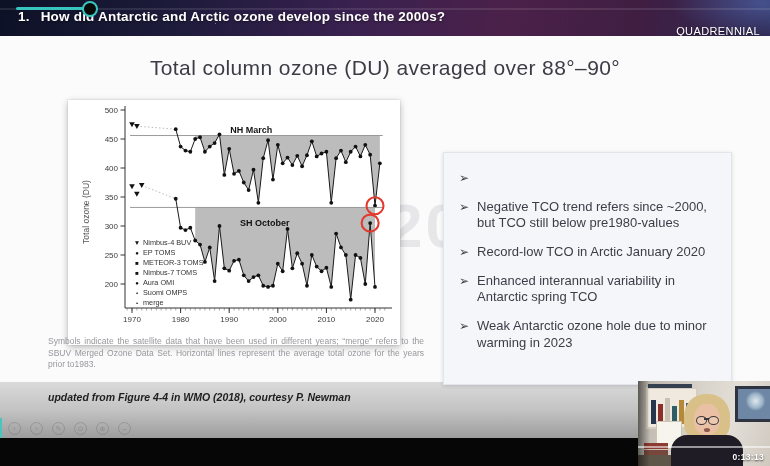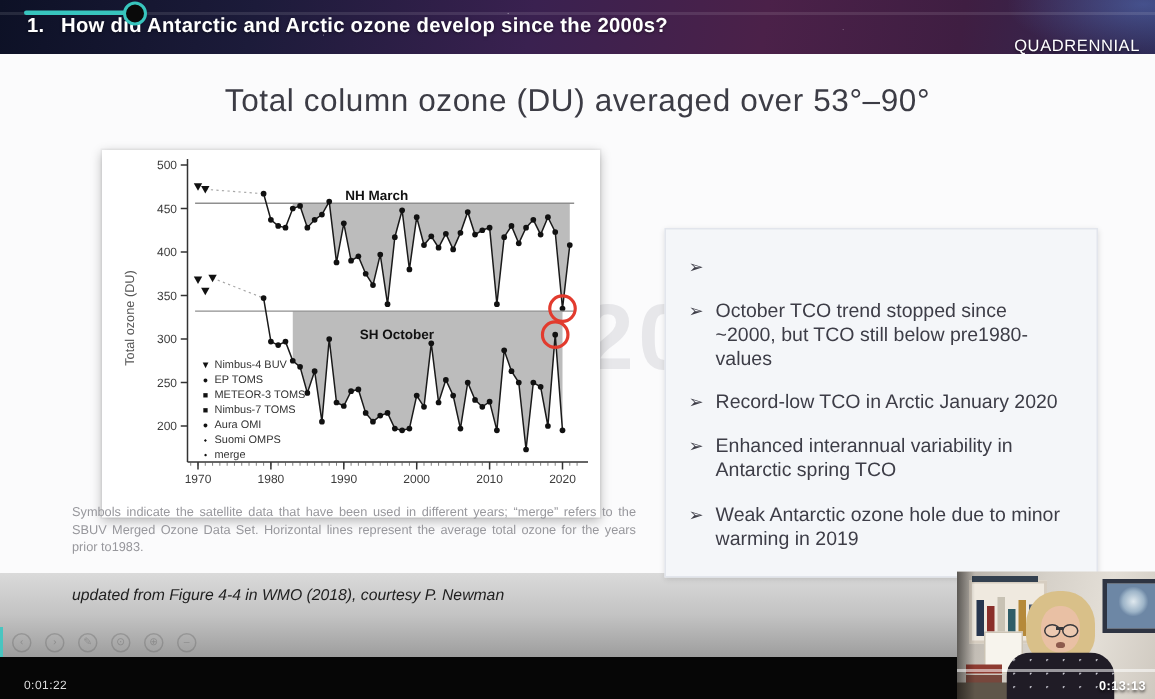--- a/index.html
+++ b/index.html
@@ -31,21 +31,21 @@
   .bullets-box{position:absolute;left:443px;top:116px;width:289px;height:233px;box-sizing:border-box;
                background:#f4f6f9;border:1px solid #e2e5ec;box-shadow:0 1px 4px rgba(0,0,0,.14);
                padding:17px 22px 0 15px;z-index:1;}
   .bullet{display:flex;gap:8px;margin-bottom:13px;font-size:13px;line-height:1.24;color:#3d3d47;}
   .bullet .gl{flex:0 0 auto;font-size:12px;margin-top:1px;color:#3d3d47;}
   .caption{position:absolute;left:48px;top:300px;width:376px;margin:0;font-size:8.5px;
            line-height:1.38;color:#97979c;text-align:justify;z-index:1;}
   
   .band{position:absolute;top:382px;left:0;width:770px;height:56px;
         background:linear-gradient(#dadada 0%,#c3c3c3 50%,#9d9d9d 100%);}
-  .credit{position:absolute;left:48px;top:9px;margin:0;font-size:10.5px;font-weight:normal;
+  .credit{position:absolute;left:48px;top:9px;margin:0;font-size:10.5px;font-weight:bold;
           font-style:italic;color:#1e1e1e;}
   .tools{position:absolute;left:8px;top:40px;display:flex;gap:9px;opacity:.32;}
   .tool{width:11px;height:11px;border:1px solid #5e5e5e;border-radius:50%;font-size:7px;
         line-height:11px;text-align:center;color:#4e4e4e;}
   .teal-edge{position:absolute;left:0;top:36px;width:2px;height:20px;background:#49c5c0;}
   
   .cbar{position:absolute;top:438px;left:0;width:770px;height:28px;background:#060606;}
   .track{position:absolute;top:8px;left:0;width:770px;height:2px;background:rgba(255,255,255,.10);z-index:6;}
   .prog{position:absolute;top:7px;left:16px;width:74px;height:3px;background:#38c5be;border-radius:2px;z-index:6;}
   .handle{position:absolute;top:1px;left:82px;width:12px;height:12px;border:2px solid #38c5be;
@@ -87,21 +87,21 @@
     <div class="hdr-q">
       <span class="num">1.</span><span>How did Antarctic and Arctic ozone develop since the 2000s?</span>
     </div>
     <div class="brand">
       <div>QUADRENNIAL</div>
     </div>
   </div>
 
   <div class="slide">
     <div class="watermark">2021</div>
-    <h1 class="slide-title">Total column ozone (DU) averaged over 53°–90°</h1>
+    <h1 class="slide-title">Total column ozone (DU) averaged over 88°–90°</h1>
 
     <div class="chart-card">
       <svg id="chart" viewBox="0 0 332 245" width="332" height="245">
           <g>
             <path d="M127.18,35.519999999999996 L311.86,35.519999999999996 L311.86,63.36 L307,105.7 L302.14,54.66 L297.28,44.8 L292.41999999999996,56.4 L287.56,46.54 L282.7,51.76 L277.84000000000003,62.2 L272.98,50.6 L268.12,58.14 L263.26,102.8 L258.4,51.76 L253.54,53.5 L248.68,56.4 L243.82,41.32 L238.96,55.24 L234.1,66.25999999999999 L229.24,55.82 L224.38,65.1 L219.52,57.56 L214.66,63.36 L209.8,44.8 L204.94,79.6 L200.08,40.16 L195.22,58.14 L190.36,102.8 L185.5,69.74000000000001 L180.64,90.04 L175.78,82.5 L170.92000000000002,70.9 L166.06,73.8 L161.2,48.86 L156.34,74.96 L151.48000000000002,35.519999999999996 L146.62,43.06 L141.76,46.54 L136.9,51.76 L132.04000000000002,37.260000000000005 L127.18,39 Z" fill="#bcbcbc"></path>
             <line x1="62.05599999999956" y1="35.519999999999996" x2="314.77599999999956" y2="35.519999999999996" stroke="#8f8f8f" stroke-width="0.9"></line>
             <line x1="68.86" y1="26.24" x2="107.74000000000001" y2="29.14" stroke="#a8a8a8" stroke-width="0.8" stroke-dasharray="1.5 2.2"></line>
             <polygon points="61.2,22.2 66.8,22.2 64,27.2" fill="#111"></polygon>
             <polygon points="66.06,23.939999999999998 71.66,23.939999999999998 68.86,28.939999999999998" fill="#111"></polygon>
             <polyline points="107.74000000000001,29.14 112.6,46.54 117.46000000000001,50.6 122.32,51.76 127.18,39 132.04000000000002,37.260000000000005 136.9,51.76 141.76,46.54 146.62,43.06 151.48000000000002,34.36 156.34,74.96 161.2,48.86 166.06,73.8 170.92000000000002,70.9 175.78,82.5 180.64,90.04 185.5,69.74000000000001 190.36,102.8 195.22,58.14 200.08,40.16 204.94,79.6 209.8,44.8 214.66,63.36 219.52,57.56 224.38,65.1 229.24,55.82 234.1,66.25999999999999 238.96,55.24 243.82,41.32 248.68,56.4 253.54,53.5 258.4,51.76 263.26,102.8 268.12,58.14 272.98,50.6 277.84000000000003,62.2 282.7,51.76 287.56,46.54 292.41999999999996,56.4 297.28,44.8 302.14,54.66 307,105.7 311.86,63.36" fill="none" stroke="#1a1a1a" stroke-width="1"></polyline>
@@ -305,55 +305,52 @@
           </g>
         </svg>
     </div>
 
     <div class="bullets-box">
       <div class="bullet">
           <span class="gl">➢</span>
         </div>
       <div class="bullet">
           <span class="gl">➢</span>
-          <span>October TCO trend stopped since ~2000, but TCO still below pre1980-values</span>
+          <span>Negative TCO trend refers since ~2000, but TCO still below pre1980-values</span>
         </div>
       <div class="bullet">
           <span class="gl">➢</span>
           <span>Record-low TCO in Arctic January 2020</span>
         </div>
       <div class="bullet">
           <span class="gl">➢</span>
           <span>Enhanced interannual variability in Antarctic spring TCO</span>
         </div>
       <div class="bullet">
           <span class="gl">➢</span>
-          <span>Weak Antarctic ozone hole due to minor warming in 2019</span>
+          <span>Weak Antarctic ozone hole due to minor warming in 2023</span>
         </div>
     </div>
 
     <p class="caption">Symbols indicate the satellite data that have been used in different years; “merge” refers to the SBUV Merged Ozone Data Set. Horizontal lines represent the average total ozone for the years prior to1983.</p>
   </div>
 
   <div class="band">
     <p class="credit">updated from Figure 4-4 in WMO (2018), courtesy P. Newman</p>
     <div class="tools">
       <div class="tool">‹</div>
       <div class="tool">›</div>
       <div class="tool">✎</div>
       <div class="tool">⊙</div>
       <div class="tool">⊕</div>
       <div class="tool">–</div>
     </div>
     <div class="teal-edge"></div>
   </div>
 
-  <div class="cbar">
-    <span class="t-elapsed">0:01:22</span>
-  </div>
   <div class="track"></div>
   <div class="prog"></div>
   <div class="handle"></div>
 
   <div class="webcam">
     <div class="wc-shelf">
       <i style="height:24px;background:#27364f"></i>
         <i style="height:20px;background:#8a2f2a"></i>
         <i style="height:26px;background:#c8c2b4"></i>
         <i style="height:18px;background:#2f5d68"></i>

